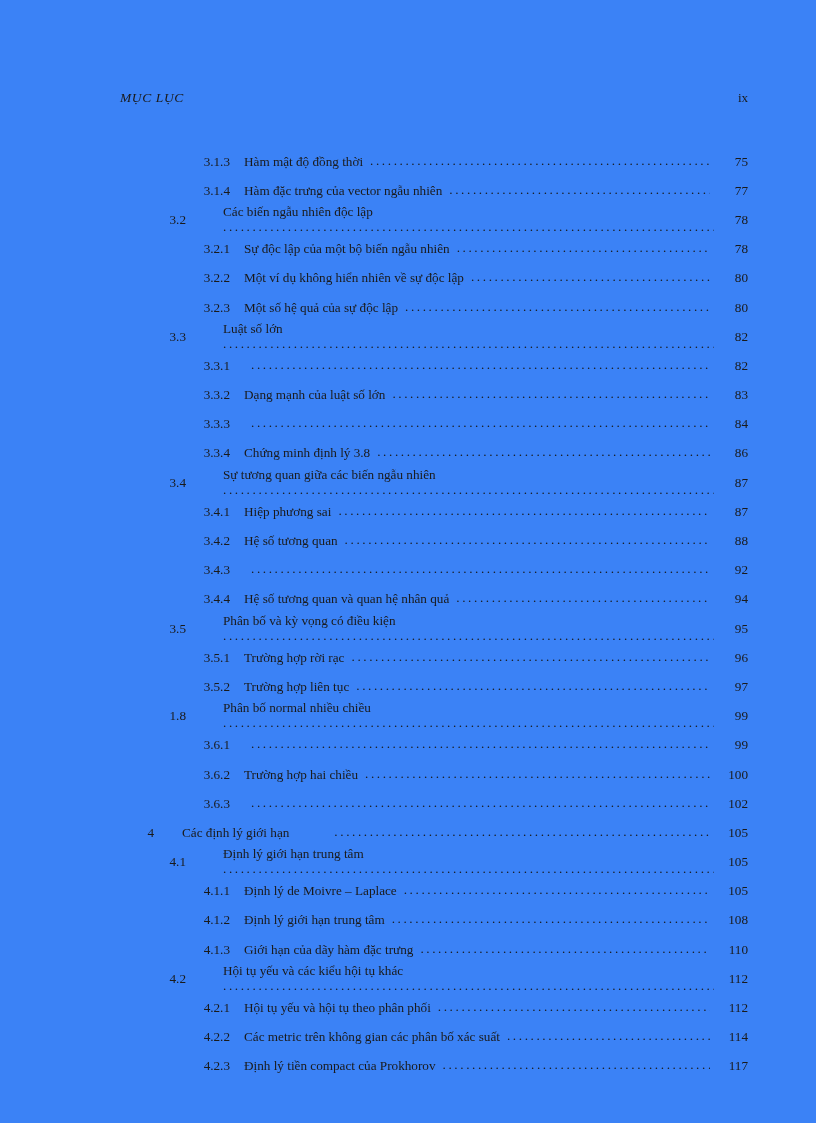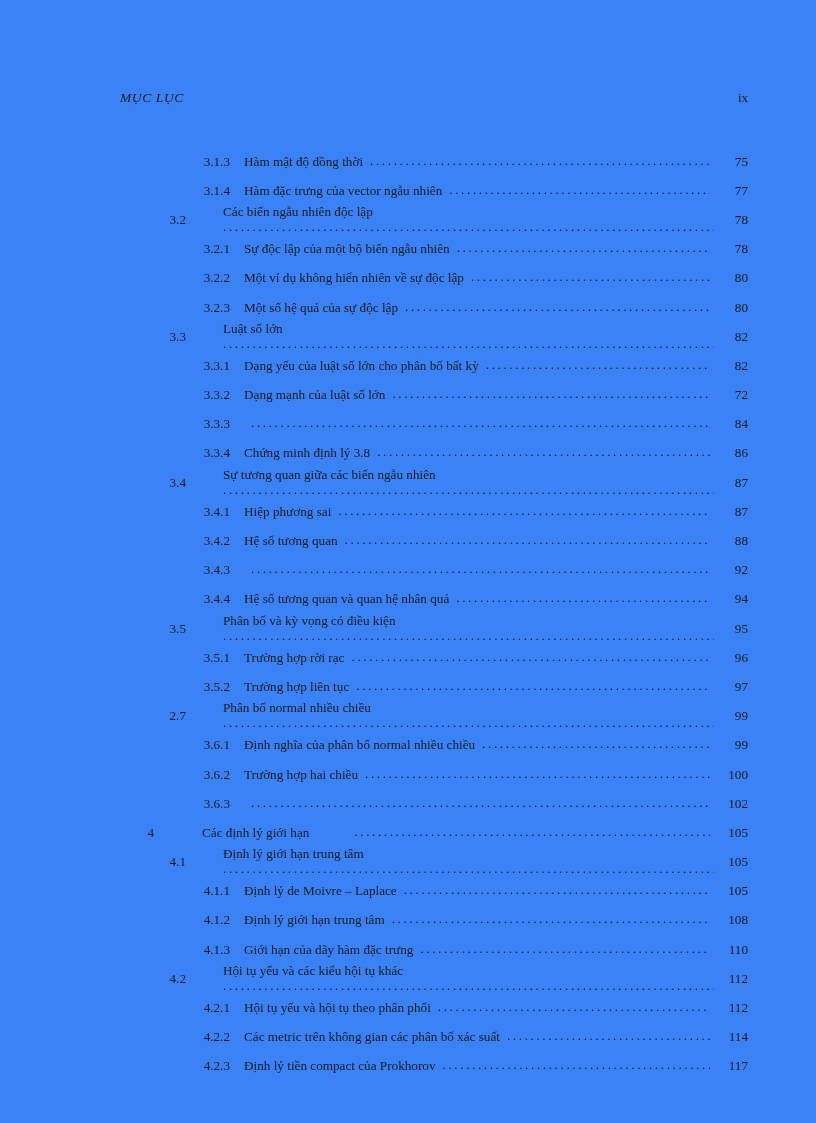--- a/index.html
+++ b/index.html
@@ -55,21 +55,21 @@
   .lvl2 > .num { width: 66px; }
   .lvl3 > .num { width: 110px; }
 
   .title-cell {
     flex: 1 1 auto;
     display: flex;
     align-items: baseline;
     min-width: 0;
     overflow: hidden;
   }
-  .lvl1 .title-cell { padding-left: 48px; gap: 38px; }
+  .lvl1 .title-cell { padding-left: 28px; gap: 38px; }
   .lvl2 .title-cell { padding-left: 30px; flex-direction: column; }
   .lvl3 .title-cell { padding-left: 14px; }
 
   .title-text {
     white-space: nowrap;
   }
   .dots {
     flex: 1 1 auto;
     overflow: hidden;
     white-space: nowrap;
@@ -149,32 +149,31 @@
         <div class="num">3.3</div>
         <div class="title-cell">
           <span class="title-text">Luật số lớn</span>
           <span class="dots">........................................................................................................................</span>
         </div>
         <div class="pg">82</div>
       </div>
       <div class="toc-row lvl3">
         <div class="num">3.3.1</div>
         <div class="title-cell">
-          <span class="title-text">Dạng yếu của luật số lớn cho phân bố bất kỳ</span>
           <span class="dots">........................................................................................................................</span>
         </div>
         <div class="pg">82</div>
       </div>
       <div class="toc-row lvl3">
         <div class="num">3.3.2</div>
         <div class="title-cell">
           <span class="title-text">Dạng mạnh của luật số lớn</span>
           <span class="dots">........................................................................................................................</span>
         </div>
-        <div class="pg">72</div>
+        <div class="pg">83</div>
       </div>
       <div class="toc-row lvl3">
         <div class="num">3.3.3</div>
         <div class="title-cell">
           <span class="dots">........................................................................................................................</span>
         </div>
         <div class="pg">84</div>
       </div>
       <div class="toc-row lvl3">
         <div class="num">3.3.4</div>
@@ -241,31 +240,30 @@
       </div>
       <div class="toc-row lvl3">
         <div class="num">3.5.2</div>
         <div class="title-cell">
           <span class="title-text">Trường hợp liên tục</span>
           <span class="dots">........................................................................................................................</span>
         </div>
         <div class="pg">97</div>
       </div>
       <div class="toc-row lvl2">
-        <div class="num">2.7</div>
+        <div class="num">1.8</div>
         <div class="title-cell">
           <span class="title-text">Phân bố normal nhiều chiều</span>
           <span class="dots">........................................................................................................................</span>
         </div>
         <div class="pg">99</div>
       </div>
       <div class="toc-row lvl3">
         <div class="num">3.6.1</div>
         <div class="title-cell">
-          <span class="title-text">Định nghĩa của phân bố normal nhiều chiều</span>
           <span class="dots">........................................................................................................................</span>
         </div>
         <div class="pg">99</div>
       </div>
       <div class="toc-row lvl3">
         <div class="num">3.6.2</div>
         <div class="title-cell">
           <span class="title-text">Trường hợp hai chiều</span>
           <span class="dots">........................................................................................................................</span>
         </div>

